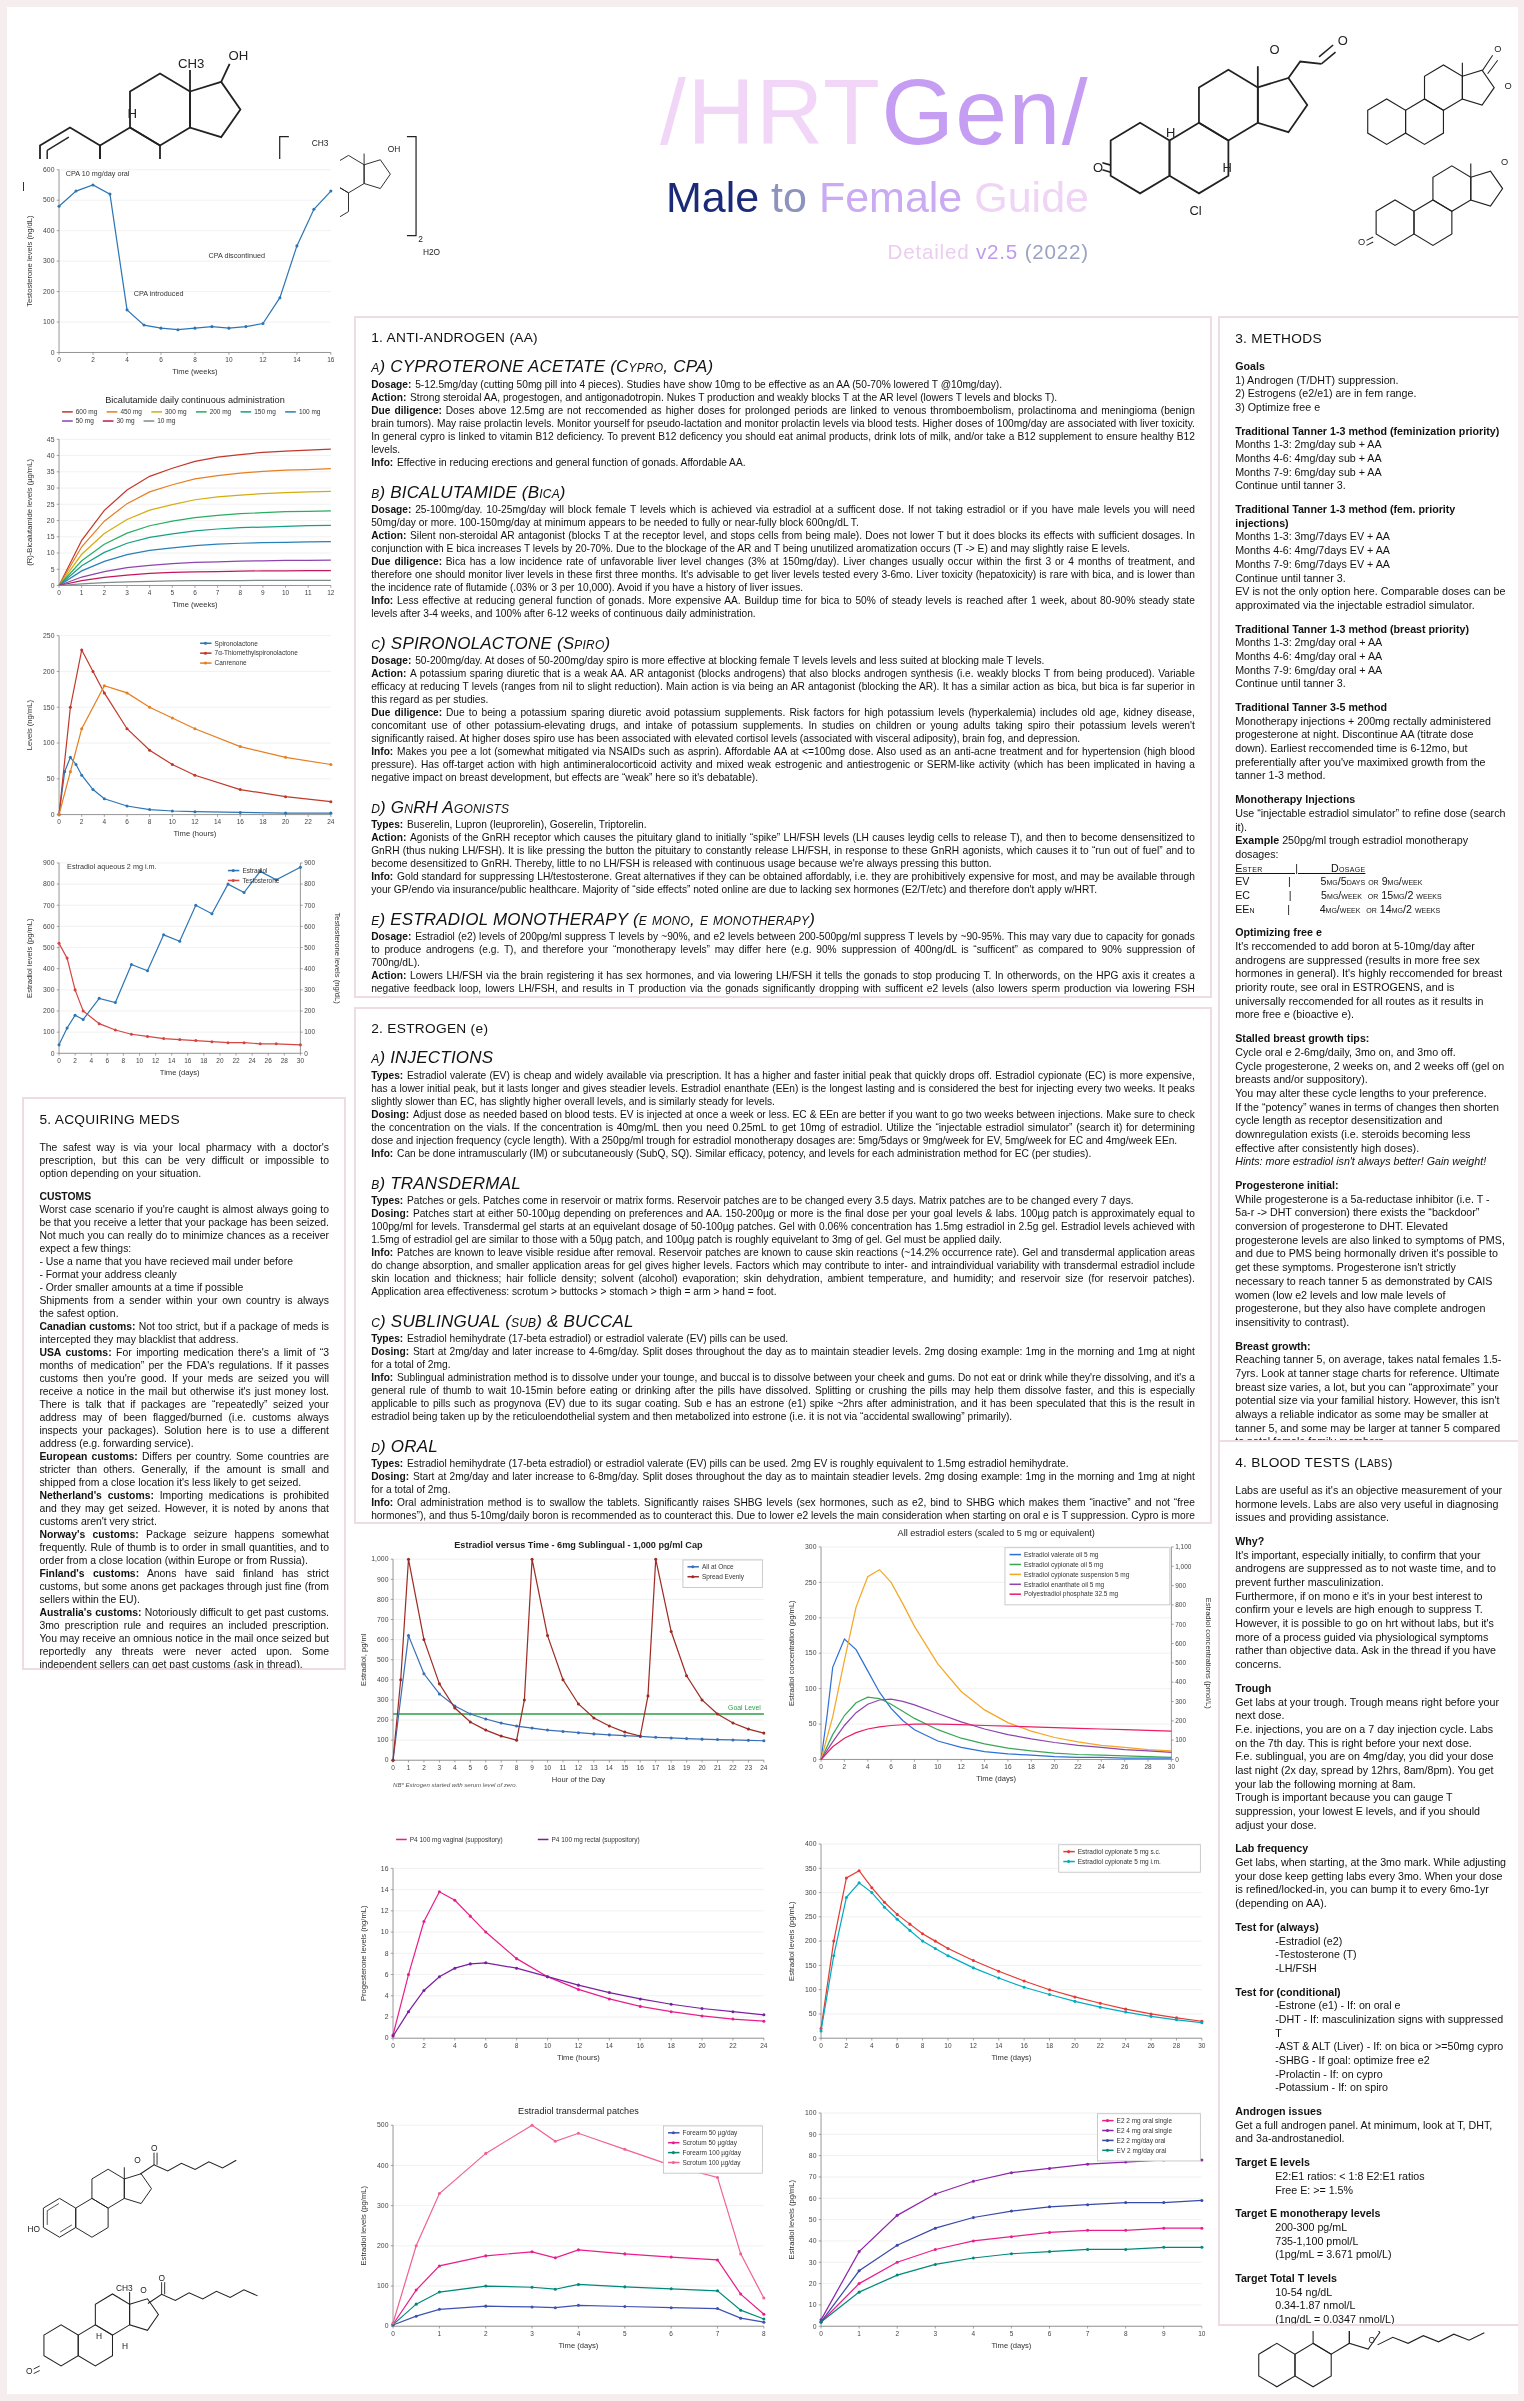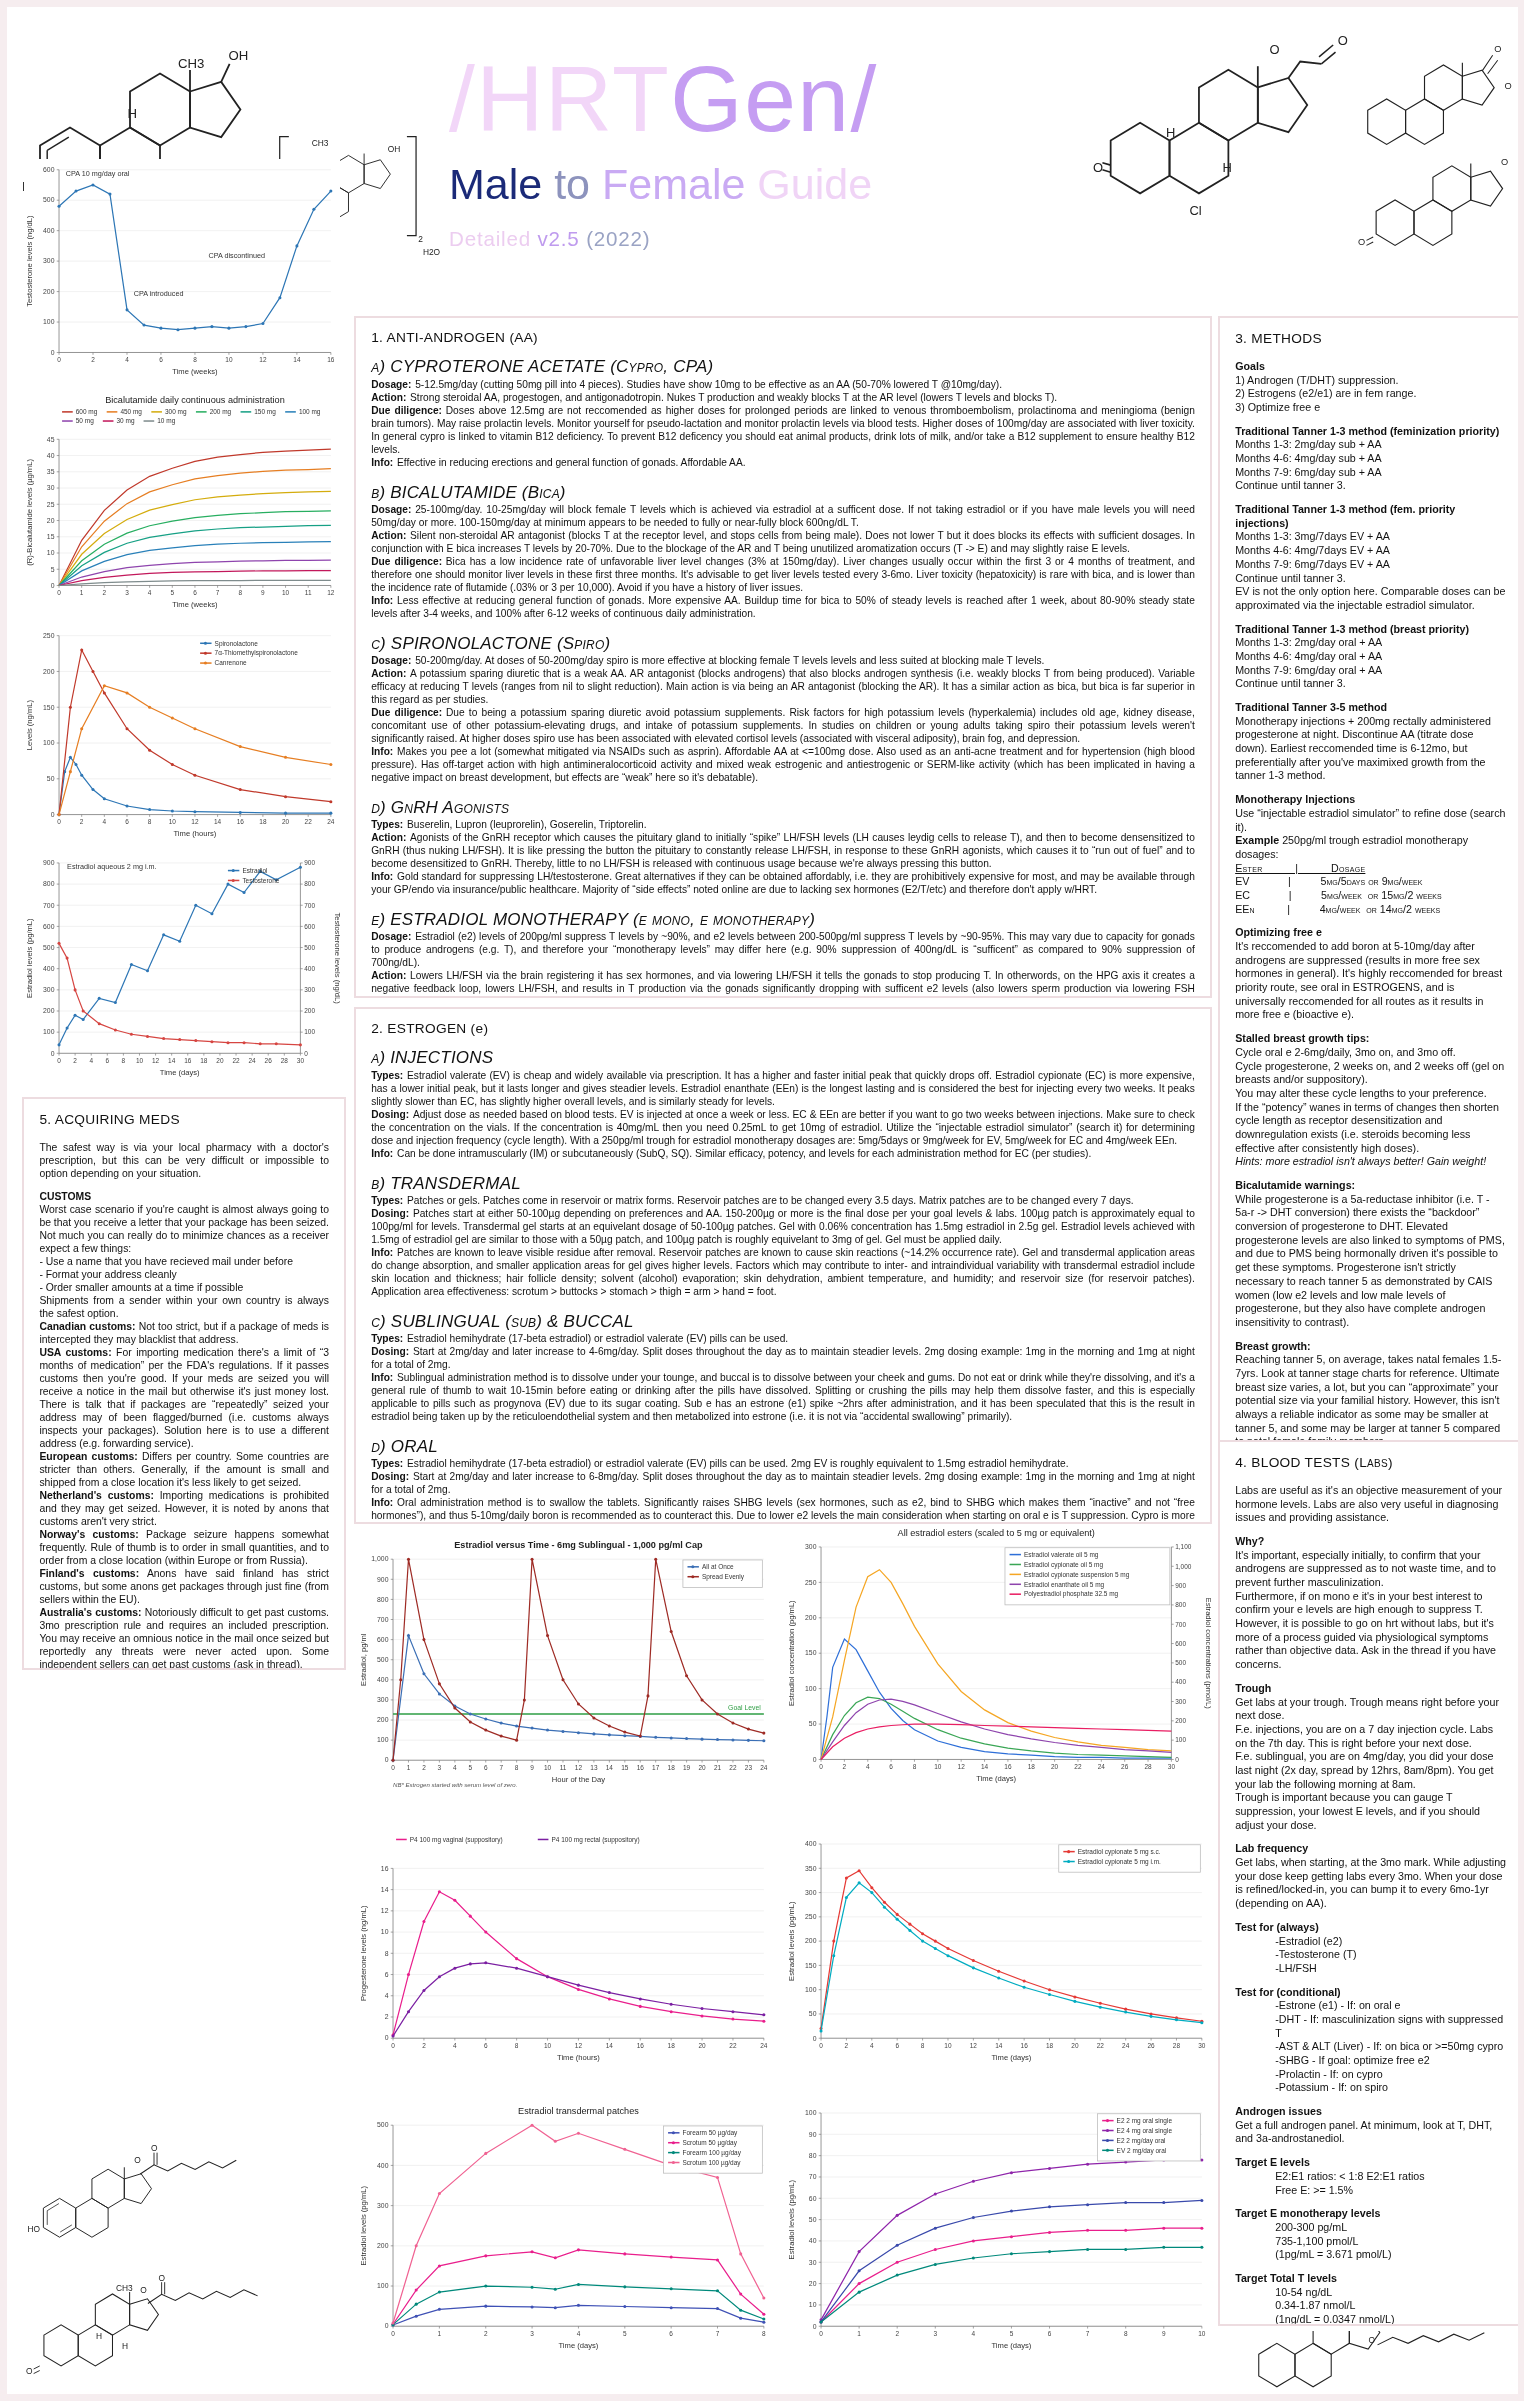--- a/index.html
+++ b/index.html
@@ -1,19 +1,19 @@
 <!DOCTYPE html>
 <html style="font-size:12.2px"><head>
 <meta charset="utf-8">
 <style>
   html,body{margin:0;padding:0;background:#efe6e8;font-family:"Liberation Sans",sans-serif;color:#111;}
   .page{position:relative;width:1525px;height:2401px;background:#fff;border:7.6px solid #f6edef;box-sizing:border-box;overflow:hidden;}
   .panel{position:absolute;background:#fff;border:2.3px solid #eddce0;box-sizing:border-box;padding:12.2px 15.2px;overflow:hidden;}
   
-  .title-wrap{position:absolute;left:442px;top:46px;width:640px;text-align:left;}
+  .title-wrap{position:absolute;left:442px;top:59px;width:640px;text-align:right;}
   .main-title{font-size:93px;line-height:1;letter-spacing:1.5px;}
   .subtitle{font-size:43px;line-height:1;margin-top:17px;}
   .tagline{font-size:20.6px;margin-top:21.3px;letter-spacing:0.8px;}
   
   .sec-head{font-size:13.7px;font-weight:400;letter-spacing:0.3px;margin:0 0 12.2px 0;}
   .drug{margin-bottom:13px;}
   .drug-name{font-size:17px;font-variant:small-caps;margin-bottom:1.5px;letter-spacing:0.2px;font-style:italic;}
   .mid .field{font-size:10.2px;line-height:1.27;text-align:justify;}
   .flabel{margin-right:3.8px;}
   
@@ -1456,21 +1456,21 @@
 
               <div class="bline"><span>You may alter these cycle lengths to your preference.</span></div>
 
               <div class="bline"><span>If the “potency” wanes in terms of changes then shorten cycle length as receptor desensitization and downregulation exists (i.e. steroids becoming less effective after consistently high doses).</span></div>
 
               <div class="bline i"><span>Hints: more estradiol isn't always better! Gain weight!</span></div>
             </div>
         </div>
 
         <div class="block">
-          <div class="bhead">Bicalutamide warnings:</div>
+          <div class="bhead">Progesterone initial:</div>
           <div>
 
               <div class="bline"><span>While progesterone is a 5a-reductase inhibitor (i.e. T - 5a-r -&gt; DHT conversion) there exists the “backdoor” conversion of progesterone to DHT. Elevated progesterone levels are also linked to symptoms of PMS, and due to PMS being hormonally driven it's possible to get these symptoms. Progesterone isn't strictly necessary to reach tanner 5 as demonstrated by CAIS women (low e2 levels and low male levels of progesterone, but they also have complete androgen insensitivity to contrast).</span></div>
             </div>
         </div>
 
         <div class="block">
           <div class="bhead">Breast growth:</div>
           <div>
 

